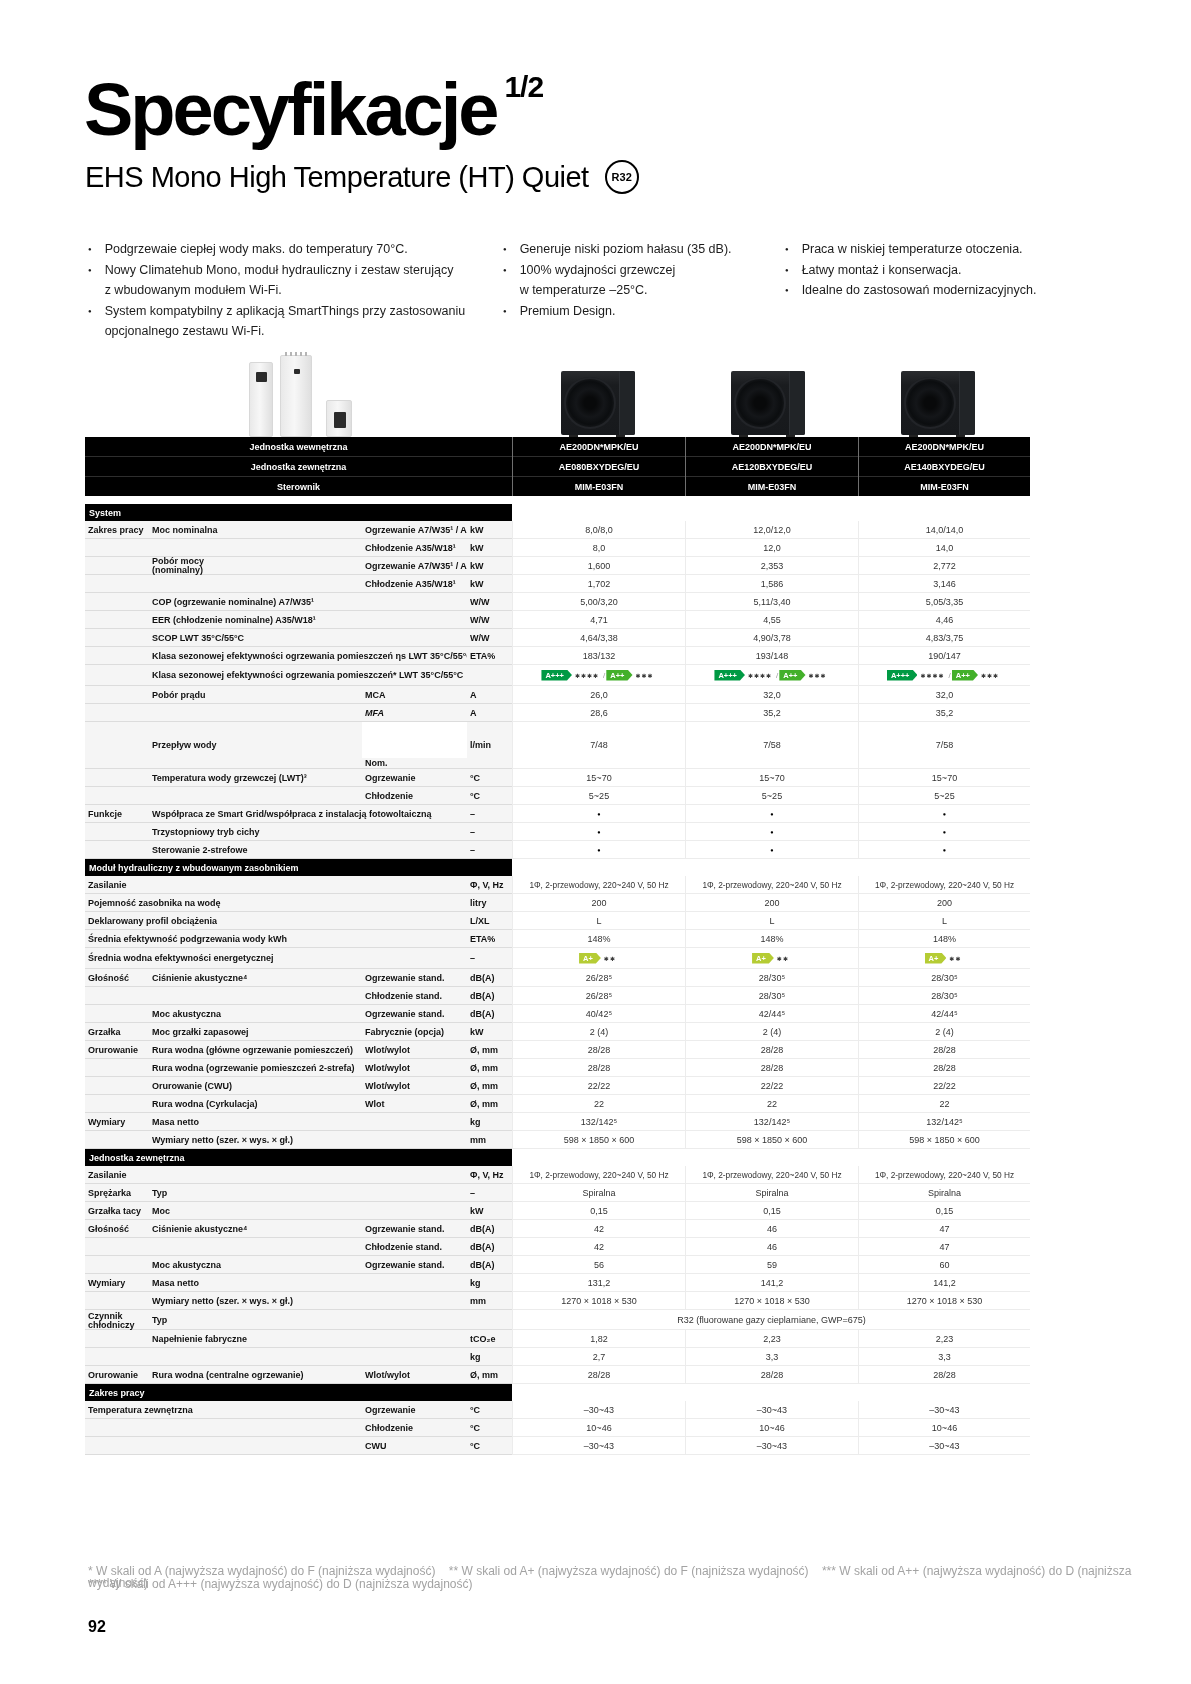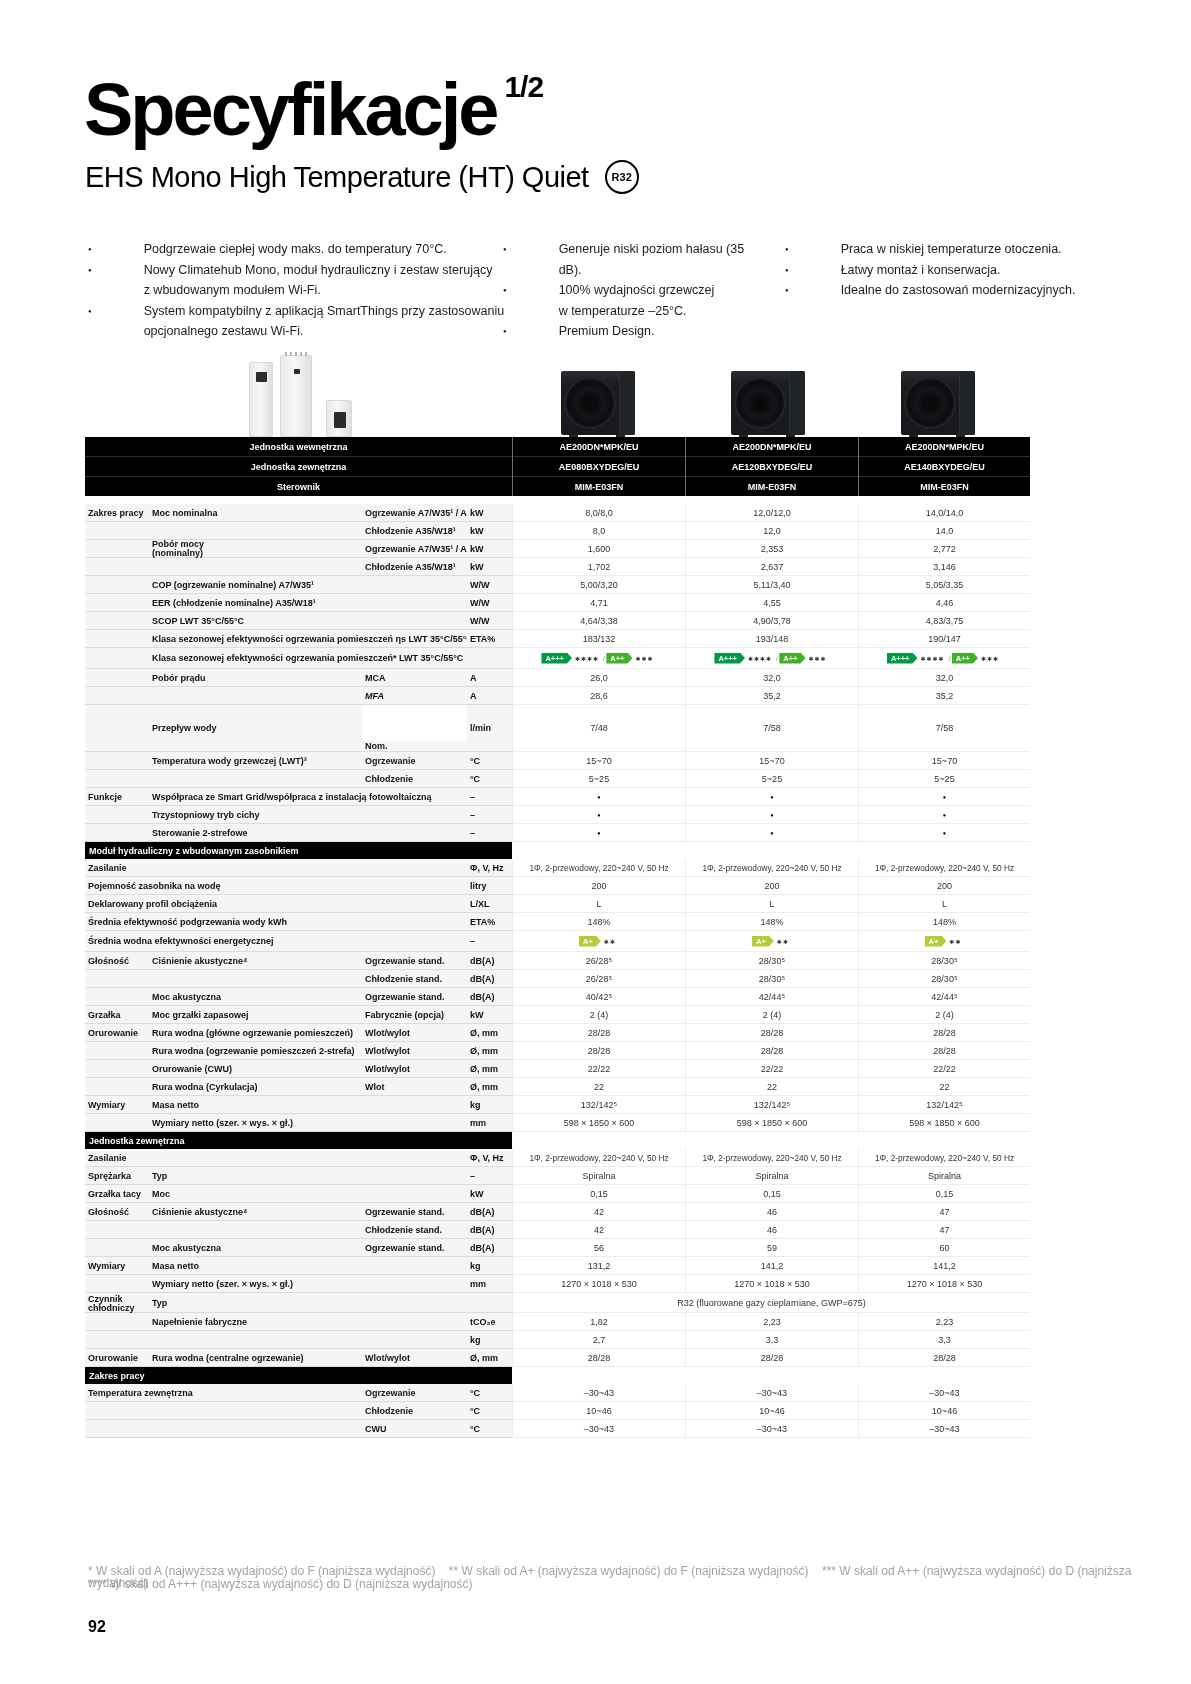--- a/index.html
+++ b/index.html
@@ -13,21 +13,21 @@
   .subtitle-row{position:absolute;left:85px;top:160px;display:flex;align-items:center;gap:16px;}
   .subtitle{font-size:29px;font-weight:normal;letter-spacing:-0.5px;margin:0;line-height:1.2;}
   .r32{width:34px;height:34px;border:2px solid #000;border-radius:50%;display:flex;align-items:center;justify-content:center;font-size:11px;font-weight:bold;box-sizing:border-box;}
   
   .fcol{position:absolute;list-style:none;margin:0;padding:0;top:239px;}
   .fc1{left:88px;width:420px;}
   .fc2{left:503px;width:262px;}
   .fc3{left:785px;width:330px;}
   .fi{display:flex;gap:13px;font-size:12.5px;line-height:20.5px;color:#1c1c1c;}
   .fb{font-size:6px;line-height:20.5px;flex:0 0 auto;}
-  .ft{white-space:pre-line;margin-left:39px;}
+  .ft{white-space:pre-line;}
   
   .iu{position:absolute;background:linear-gradient(90deg,#e9e9e9,#f7f7f7 45%,#dfdfdf);border:1px solid #d8d8d8;border-radius:2px;box-sizing:border-box;}
   .iu .scr{position:absolute;background:#2b2b2b;border-radius:1px;}
   .iu1{left:249px;top:362px;width:24px;height:75px;}
   .iu1 .scr{left:6px;top:9px;width:11px;height:10px;}
   .iu2{left:280px;top:355px;width:32px;height:82px;}
   .iu2 .scr{left:13px;top:13px;width:6px;height:5px;}
   .iu2::before{content:"";position:absolute;top:-4px;left:4px;right:4px;height:4px;
     background:repeating-linear-gradient(90deg,#b5b5b5 0 2px,transparent 2px 5px);}
   .iu3{left:326px;top:400px;width:26px;height:37px;}
@@ -168,20 +168,23 @@
           <div class="hm">MIM-E03FN</div>
         </div>
         <div class="h-col">
           <div class="hm">AE200DN*MPK/EU</div>
           <div class="hm">AE140BXYDEG/EU</div>
           <div class="hm">MIM-E03FN</div>
         </div>
       </div>
     <div class="t-gap"></div>
     <div id="tbody">
+        <div class="sec-row">
+          <div class="sec-bar">System</div>
+        </div>
         <div class="t-row">
           <div class="lc" style="grid-column: 1;">Zakres pracy</div>
           <div class="lc" style="grid-column: 2;">Moc nominalna</div>
           <div class="lc" style="grid-column: 3;">Ogrzewanie A7/W35¹ / A7/W55²</div>
           <div class="lc" style="grid-column: 4;">kW</div>
           <div class="cv">8,0/8,0</div>
           <div class="cv">12,0/12,0</div>
           <div class="cv">14,0/14,0</div>
         </div>
         <div class="t-row">
@@ -200,21 +203,21 @@
           <div class="lc" style="grid-column: 4;">kW</div>
           <div class="cv">1,600</div>
           <div class="cv">2,353</div>
           <div class="cv">2,772</div>
         </div>
         <div class="t-row">
           <div class="lc" style="grid-column: 1 / 3;"></div>
           <div class="lc" style="grid-column: 3;">Chłodzenie A35/W18¹</div>
           <div class="lc" style="grid-column: 4;">kW</div>
           <div class="cv">1,702</div>
-          <div class="cv">2,637</div>
+          <div class="cv">1,586</div>
           <div class="cv">3,146</div>
         </div>
         <div class="t-row">
           <div class="lc" style="grid-column: 1;"></div>
           <div class="lc" style="grid-column: 2 / 4;">COP (ogrzewanie nominalne) A7/W35¹</div>
           <div class="lc" style="grid-column: 4;">W/W</div>
           <div class="cv">5,00/3,20</div>
           <div class="cv">5,11/3,40</div>
           <div class="cv">5,05/3,35</div>
         </div>

